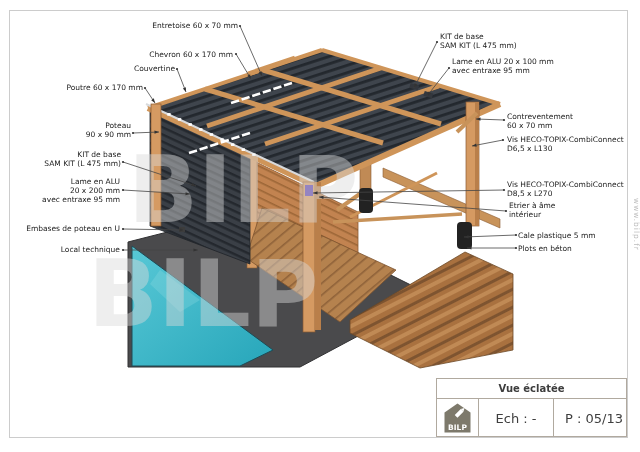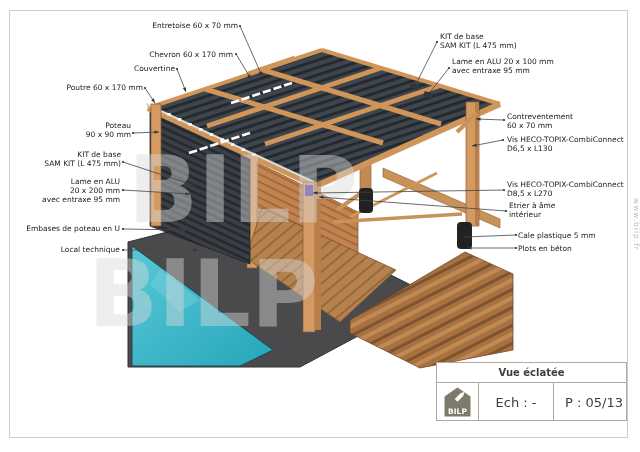--- a/index.html
+++ b/index.html
@@ -1,20 +1,20 @@
 <!DOCTYPE html>
 <html><head>
 <meta charset="utf-8">
 <style>
   html,body{margin:0;padding:0;background:#fff;}
   #sheet{position:relative;width:640px;height:452px;background:#fff;overflow:hidden;
          font-family:"DejaVu Sans",sans-serif;}
   #scene{position:absolute;left:0;top:0;}
   
-  #titleblock{position:absolute;left:436px;top:362px;width:191px;height:59px;
+  #titleblock{position:absolute;left:436px;top:378px;width:191px;height:59px;
     border:1px solid #b0a99f;box-sizing:border-box;background:#fff;}
   #tb-row1{height:20px;line-height:19px;text-align:center;font-size:10px;font-weight:bold;
     color:#3e3e3e;border-bottom:1px solid #b0a99f;box-sizing:border-box;}
   #tb-row2{display:flex;height:38px;}
   .tb-cell{display:flex;align-items:center;justify-content:center;box-sizing:border-box;
     font-size:13px;color:#3e3e3e;}
   #tb-logo{width:42px;border-right:1px solid #b0a99f;}
   #tb-scale{width:75px;border-right:1px solid #b0a99f;text-align:right;}
   #tb-page{flex:1;margin-left:8px;}
   text{font-family:"DejaVu Sans",sans-serif;}

